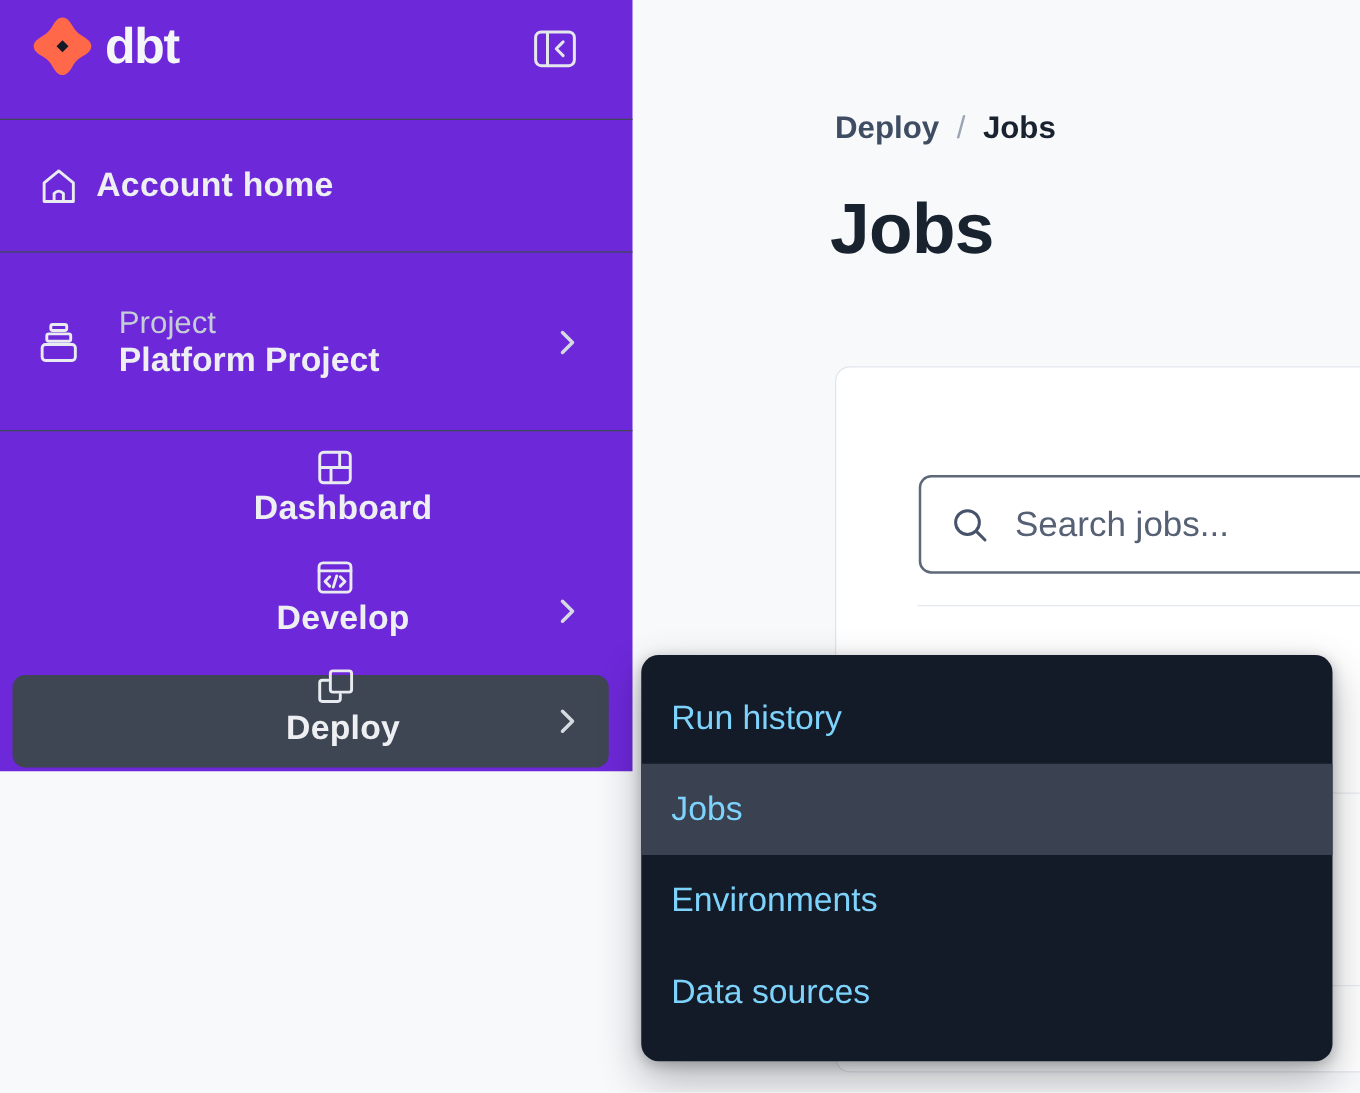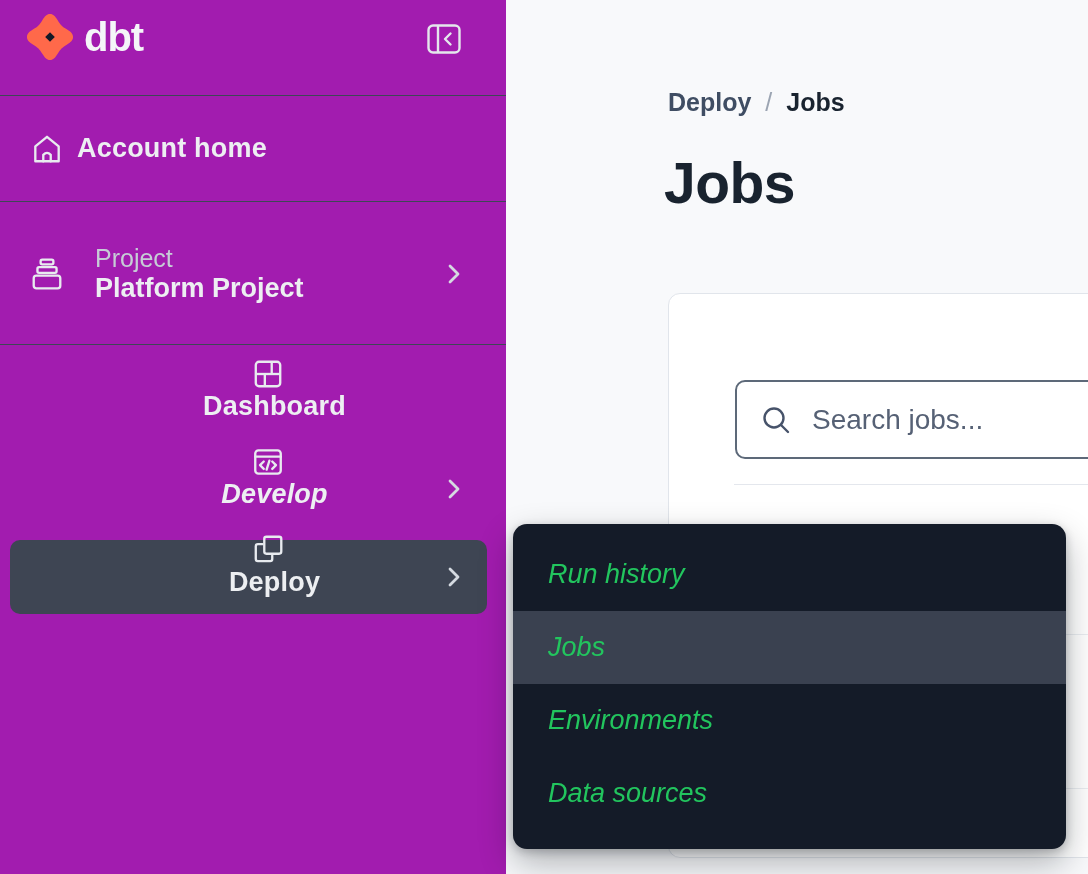--- a/index.html
+++ b/index.html
@@ -3,21 +3,21 @@
 <meta charset="utf-8">
 <style>
   html,body{margin:0;padding:0;}
   body{
     position:relative;width:1088px;height:874px;overflow:hidden;
     background:#f8f9fb;
     font-family:"Liberation Sans", sans-serif;
     -webkit-font-smoothing:antialiased;
   }
   
-  .sidebar{position:absolute;left:0;top:0;width:506px;height:874px;background:#a21caf;z-index:5;}
+  .sidebar{position:absolute;left:0;top:0;width:506px;height:617px;background:#6d28d9;z-index:5;}
   .sb-header{position:absolute;left:0;top:0;width:506px;height:95px;border-bottom:1px solid #3e4755;}
   .logo-group{position:absolute;left:26px;top:13px;display:flex;align-items:center;gap:10px;}
   .logo-mark{width:48px;height:48px;display:block;}
   .wordmark{color:#f4f6f8;font-size:40px;font-weight:700;letter-spacing:-1px;line-height:48px;}
   .collapse-btn{position:absolute;left:426px;top:23px;width:36px;height:32px;cursor:pointer;background:none;border:none;padding:0;}
   .sb-row{position:absolute;left:0;width:506px;display:flex;align-items:center;padding-left:30px;box-sizing:border-box;}
   .sb-row .sb-icon{flex:0 0 34px;display:flex;align-items:center;}
   .sb-label{margin-left:13px;color:#edeff2;font-size:27px;font-weight:700;letter-spacing:0.2px;}
   .row-account{top:96px;height:106px;border-bottom:1px solid #3e4755;}
   .row-project{top:203px;height:142px;border-bottom:1px solid #3e4755;}
@@ -42,22 +42,22 @@
   .search-box input{border:none;outline:none;flex:1;font-family:"Liberation Sans",sans-serif;
         font-size:28px;color:#3c4758;background:transparent;min-width:0;}
   .search-box input::placeholder{color:#566175;opacity:1;}
   .card-divider{position:absolute;left:65px;top:190px;width:405px;height:0;border-top:1.5px solid #e4e7ed;}
   .row-line{position:absolute;left:65px;width:405px;height:0;border-top:1px solid #eaedf1;}
   .row-line.r1{top:340px;} .row-line.r2{top:494px;}
   
   .flyout{position:absolute;left:513px;top:524px;width:553px;height:325px;box-sizing:border-box;
         background:#141b28;border-radius:14px;padding:14px 0 19px 0;z-index:20;
         box-shadow:0 14px 34px rgba(8,12,20,.30), 0 3px 10px rgba(8,12,20,.22);}
-  .fly-item{height:73px;display:flex;align-items:center;padding-left:35px;
-        color:#22c55e;font-size:27px;font-weight:400;cursor:pointer;font-style:italic;}
+  .fly-item{height:73px;display:flex;align-items:center;padding-left:24px;
+        color:#7dd3fc;font-size:27px;font-weight:400;cursor:pointer;}
   .fly-item.active{background:#3a4150;}
   svg{display:block;}
 </style>
 </head>
 <body>
 
 <aside class="sidebar">
 
   <div class="sb-header">
     <div class="logo-group">
@@ -110,21 +110,21 @@
       <svg width="34" height="34" viewBox="0 0 32 32" fill="none" stroke="#e8ebef" stroke-width="2.2" stroke-linejoin="round">
         <rect x="4.5" y="4.5" width="23" height="23" rx="3"></rect>
         <line x1="4.5" y1="16" x2="27.5" y2="16"></line>
         <line x1="19.5" y1="4.5" x2="19.5" y2="16"></line>
         <line x1="13" y1="16" x2="13" y2="27.5"></line>
       </svg>
     </span>
     <span class="sb-label">Dashboard</span>
   </div>
 
-  <div class="sb-row nav-row" style="top:445px;height:88px;font-style:italic;">
+  <div class="sb-row nav-row" style="top:445px;height:88px;">
     <span class="sb-icon">
       <svg width="34" height="34" viewBox="0 0 32 32" fill="none" stroke="#e8ebef" stroke-width="2.2" stroke-linecap="round" stroke-linejoin="round">
         <rect x="4" y="5" width="24" height="22" rx="3"></rect>
         <line x1="4" y1="11" x2="28" y2="11"></line>
         <path d="M12 15.5 L8.5 19 L12 22.5"></path>
         <path d="M20 15.5 L23.5 19 L20 22.5"></path>
         <path d="M17.3 14.8 L14.7 23.2"></path>
       </svg>
     </span>
     <span class="sb-label">Develop</span>

